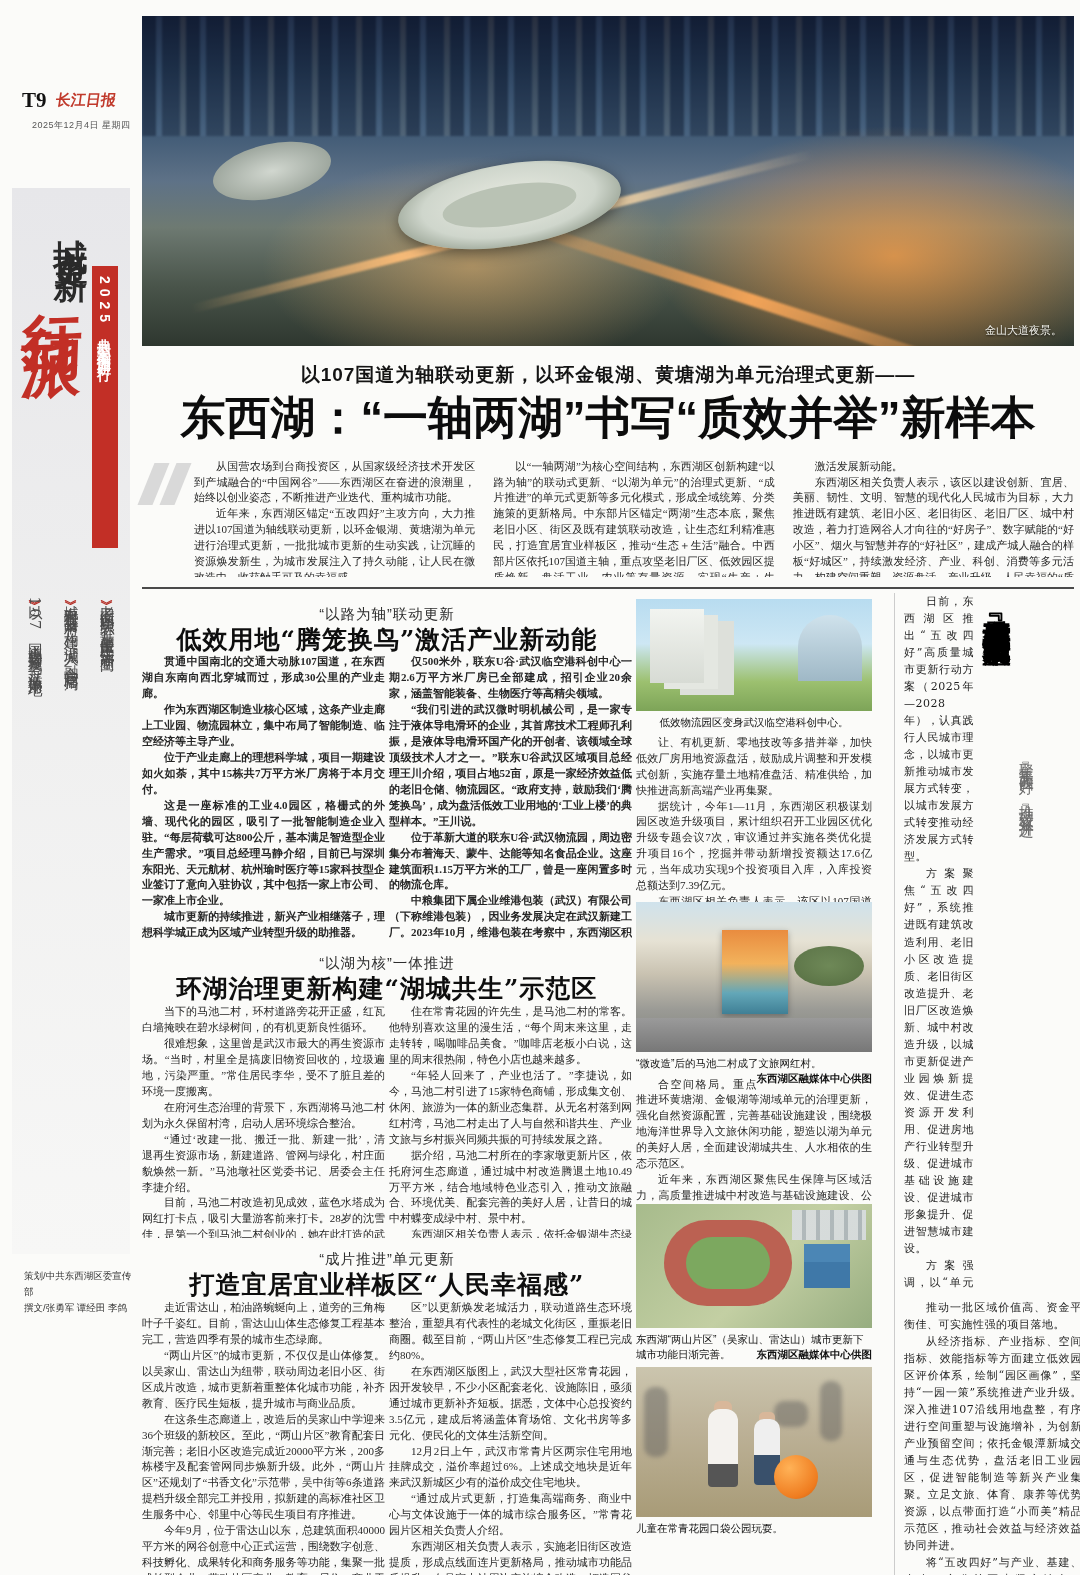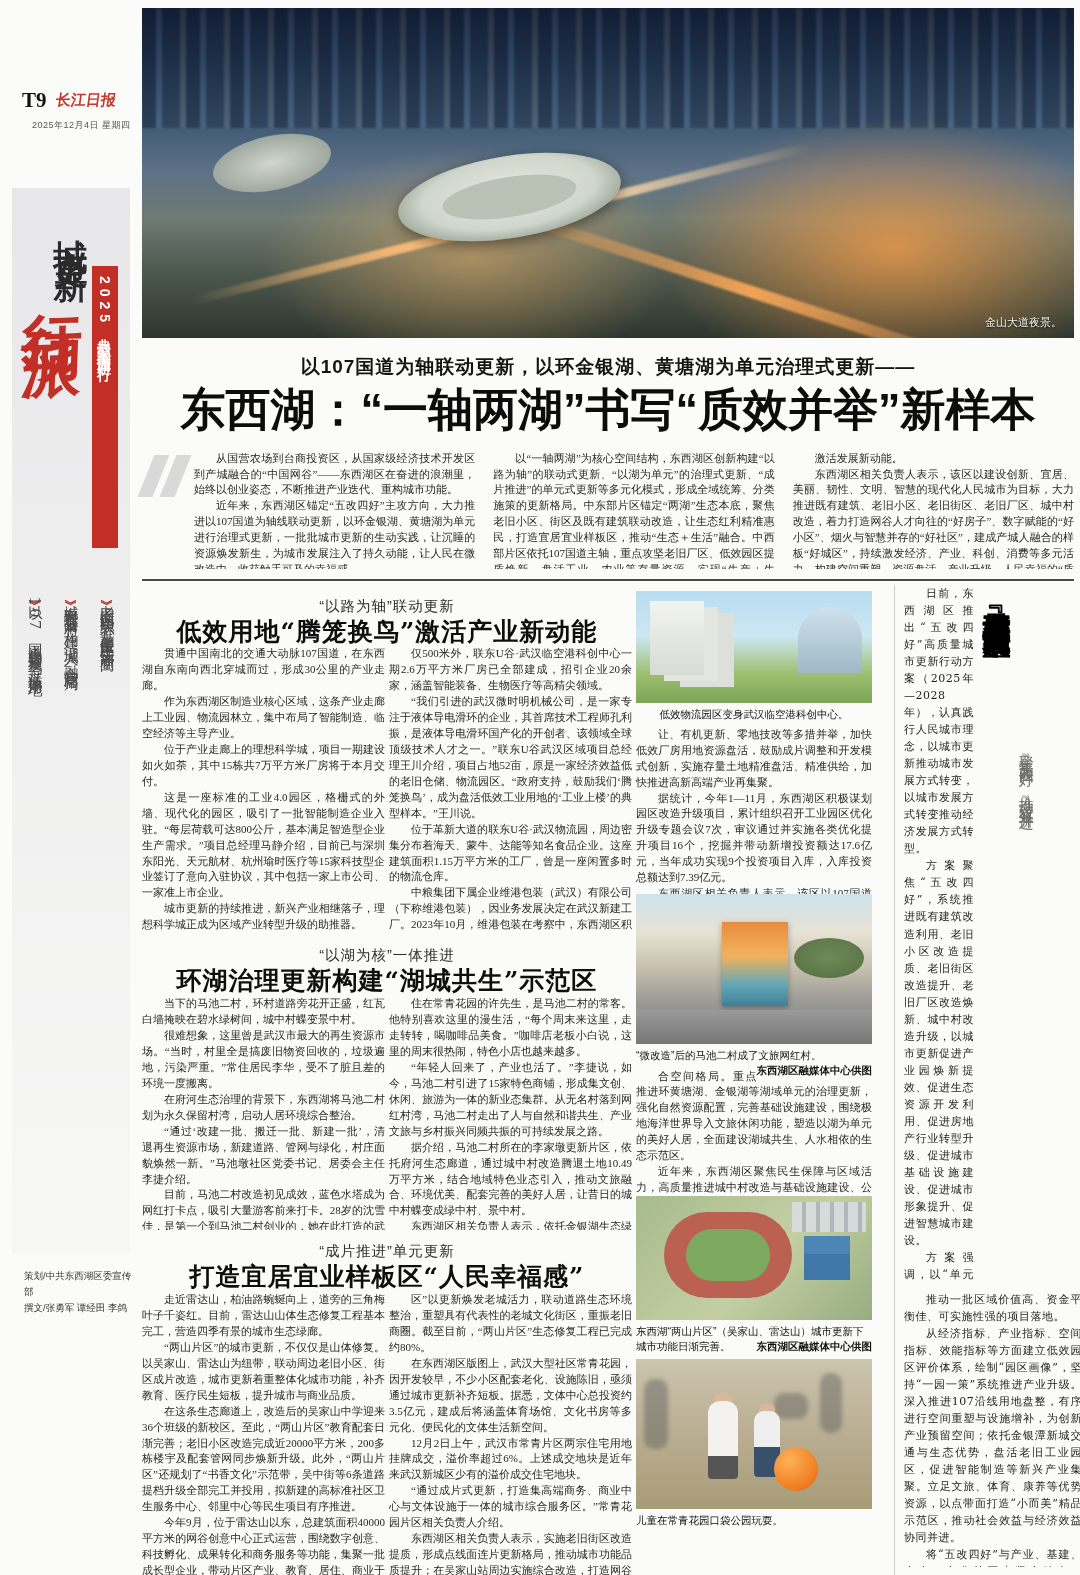--- a/index.html
+++ b/index.html
@@ -18,21 +18,21 @@
   .brand-row{display:flex;flex-direction:row;align-items:flex-start;margin-top:18px;}
   .brand{writing-mode:vertical-rl;font-family:"DejaVu Serif",serif;font-weight:900;font-size:60px;line-height:1;color:#c22f26;letter-spacing:12px;transform:skewX(-4deg) rotate(-2deg);}
   .badge{writing-mode:vertical-rl;background:#c22f26;color:#fff;font-family:"Liberation Sans",sans-serif;font-size:14px;font-weight:700;letter-spacing:5px;padding:10px 4px;margin-left:7px;height:262px;}
   .bullets{display:flex;flex-direction:row-reverse;gap:9px;margin-top:42px;}
   .bullet{display:flex;flex-direction:column;align-items:center;width:27px;}
   .chev{color:#b5322a;font-weight:900;font-size:13px;writing-mode:vertical-rl;line-height:1;margin-bottom:4px;}
   .btxt{writing-mode:vertical-rl;font-size:14.5px;color:#4a4a4a;letter-spacing:2.5px;line-height:1.15;font-family:"DejaVu Serif",serif;height:300px;}
   .credits{position:absolute;left:24px;top:1268px;font-size:9.5px;color:#333;line-height:1.7;font-family:"Liberation Sans",sans-serif;}
   
   .main{position:absolute;left:142px;top:0;width:932px;}
-  .hero{position:relative;margin-top:8px;height:330px;overflow:hidden;
+  .hero{position:relative;margin-top:16px;height:330px;overflow:hidden;
         background:linear-gradient(180deg,#141f38 0%,#243a55 16%,#3e5874 34%,#5e7287 50%,#6e7a72 64%,#49544a 82%,#2e372f 100%);}
   .hero .bld{position:absolute;left:0;top:0;width:100%;height:120px;opacity:.55;filter:blur(1px);
         background:repeating-linear-gradient(90deg,rgba(15,25,45,.8) 0 14px,rgba(120,150,185,.25) 14px 20px,rgba(15,25,45,.6) 20px 38px,rgba(200,170,120,.2) 38px 44px);}
   .hero .glow1{position:absolute;right:-60px;bottom:-40px;width:480px;height:260px;background:radial-gradient(closest-side,rgba(255,160,70,.75),rgba(255,140,60,0));}
   .hero .glow2{position:absolute;left:120px;bottom:-30px;width:420px;height:220px;background:radial-gradient(closest-side,rgba(255,190,110,.5),rgba(255,160,80,0));}
   .hero .road1{position:absolute;left:40px;bottom:110px;width:640px;height:9px;transform:rotate(-14deg);background:linear-gradient(90deg,transparent,rgba(255,190,120,.9),rgba(255,220,170,.9),transparent);filter:blur(1px);}
   .hero .road2{position:absolute;left:330px;bottom:40px;width:560px;height:12px;transform:rotate(18deg);background:linear-gradient(90deg,transparent,rgba(255,170,90,.9),transparent);filter:blur(1px);}
   .hero .stadium{position:absolute;left:255px;top:148px;width:225px;height:82px;border-radius:50%;transform:rotate(-9deg);
         background:radial-gradient(ellipse at 50% 45%,#e9ebe2 0%,#cfd6cc 55%,#9fa99b 75%,#7c867a 100%);box-shadow:0 4px 14px rgba(0,0,0,.45);}
   .hero .stadium:after{content:"";position:absolute;left:20%;top:26%;width:60%;height:48%;border-radius:50%;background:#b9c2b4;}
@@ -49,21 +49,21 @@
   .para{margin:0;text-indent:2em;text-align:justify;font-size:11px;line-height:1.45;color:#262626;}
   
   .content{display:flex;margin-top:4px;}
   .articles{width:742px;flex:none;}
   .sec{display:grid;grid-template-columns:243px 243px 236px;column-gap:4px;margin-top:6px;}
   .sec-head{grid-column:1/3;text-align:center;padding-top:6px;}
   .sec-kicker{font-family:"Liberation Sans",sans-serif;font-size:14.5px;color:#2d2d2d;letter-spacing:1px;}
   .sec-title{font-family:"DejaVu Serif",serif;font-weight:900;font-size:25px;color:#0e0e0e;letter-spacing:1px;margin-top:2px;line-height:1.15;}
   .col{overflow:hidden;}
   .photocol{grid-row:1/3;grid-column:3;overflow:hidden;}
-  .s1 .col{height:288px;} .s1 .photocol{height:342px;}
+  .s1 .col{height:288px;font-weight:bold;} .s1 .photocol{height:342px;}
   .s2 .col{height:234px;} .s2 .photocol{margin-top:-46px;height:336px;}
   .s3 .col{height:300px;} .s3 .photocol{margin-top:-40px;height:390px;}
   .photo{position:relative;width:100%;overflow:hidden;}
   .caption{font-family:"Liberation Sans",sans-serif;font-size:10.5px;line-height:1.35;color:#111;margin:4px 0 6px;}
   .caption .credit{font-weight:700;float:right;}
   .caption.center{text-align:center;}
   
   .ph-sci{height:112px;background:linear-gradient(180deg,#b8dcf0 0%,#cde7f4 40%,#9cc06f 74%,#7da458 100%);}
   .ph-sci .b1{position:absolute;left:14px;top:10px;width:54px;height:74px;background:linear-gradient(180deg,#f2f4f0,#d7dbd4);box-shadow:14px 6px 0 #e4e7e1,30px 12px 0 #dde0da;}
   .ph-sci .b2{position:absolute;right:10px;top:16px;width:64px;height:66px;border-radius:34px 34px 0 0;background:linear-gradient(180deg,#cfe2ec,#9fb8c6);}
@@ -210,21 +210,21 @@
           <div class="caption">
             <span>“微改造”后的马池二村成了文旅网红村。</span>
             <span class="credit">东西湖区融媒体中心供图</span>
           </div>
           <div>
               <p class="para">合空间格局。重点推进环黄塘湖、金银湖等湖域单元的治理更新，强化自然资源配置，完善基础设施建设，围绕极地海洋世界导入文旅休闲功能，塑造以湖为单元的美好人居，全面建设湖城共生、人水相依的生态示范区。</p>
               <p class="para">近年来，东西湖区聚焦民生保障与区域活力，高质量推进城中村改造与基础设施建设、公共服务配套，改善群众居住环境。</p>
             </div>
         </div>
         <div class="col">
-            <p class="para">当下的马池二村，环村道路旁花开正盛，红瓦白墙掩映在碧水绿树间，城中村蝶变景中村。</p>
+            <p class="para">当下的马池二村，环村道路旁花开正盛，红瓦白墙掩映在碧水绿树间，的有机更新良性循环。</p>
             <p class="para">很难想象，这里曾是武汉市最大的再生资源市场。“当时，村里全是搞废旧物资回收的，垃圾遍地，污染严重。”常住居民李华，受不了脏且差的环境一度搬离。</p>
             <p class="para">在府河生态治理的背景下，东西湖将马池二村划为永久保留村湾，启动人居环境综合整治。</p>
             <p class="para">“通过‘改建一批、搬迁一批、新建一批’，清退再生资源市场，新建道路、管网与绿化，村庄面貌焕然一新。”马池墩社区党委书记、居委会主任李捷介绍。</p>
             <p class="para">目前，马池二村改造初见成效，蓝色水塔成为网红打卡点，吸引大量游客前来打卡。28岁的沈雪佳，是第一个到马池二村创业的，她在此打造的武汉版“云边小卖部”迅速走红。随后，“鲜香阁”“花甜喜柿”等特色商铺陆续入驻。</p>
           </div>
         <div class="col">
             <p class="para">住在常青花园的许先生，是马池二村的常客。他特别喜欢这里的漫生活，“每个周末来这里，走走转转，喝咖啡品美食。”咖啡店老板小白说，这里的周末很热闹，特色小店也越来越多。</p>
             <p class="para">“年轻人回来了，产业也活了。”李捷说，如今，马池二村引进了15家特色商铺，形成集文创、休闲、旅游为一体的新业态集群。从无名村落到网红村湾，马池二村走出了人与自然和谐共生、产业文旅与乡村振兴同频共振的可持续发展之路。</p>
             <p class="para">据介绍，马池二村所在的李家墩更新片区，依托府河生态廊道，通过城中村改造腾退土地10.49万平方米，结合地域特色业态引入，推动文旅融合、环境优美、配套完善的美好人居，让昔日的城中村蝶变成绿中村、景中村。</p>
             <p class="para">东西湖区相关负责人表示，依托金银湖生态绿心资源开发利用，结合东西湖区资源禀赋，构建“湖·城·人”融</p>

